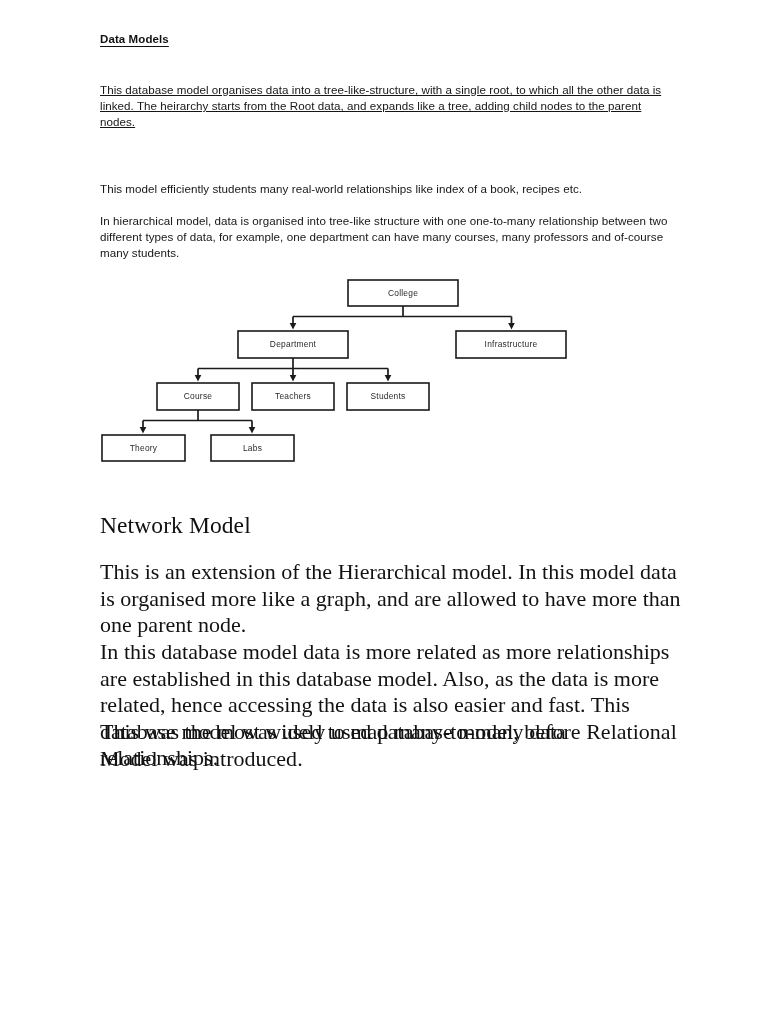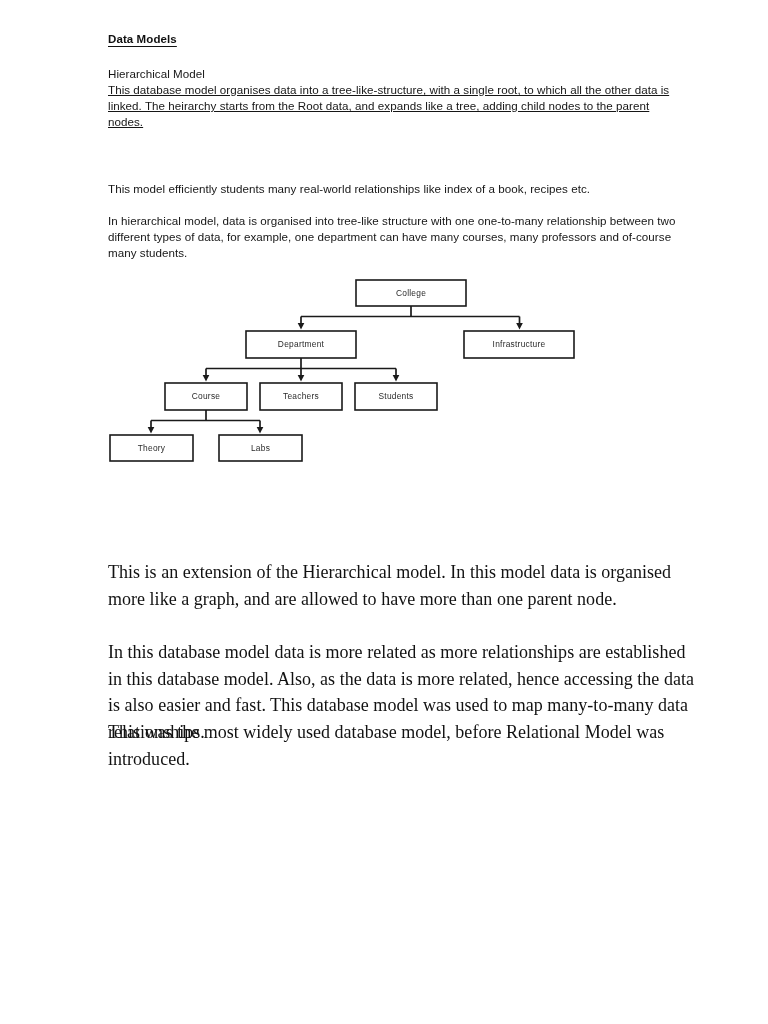--- a/index.html
+++ b/index.html
@@ -13,21 +13,21 @@
     height: 1024px;
     position: relative;
     overflow: hidden;
     font-family: "Liberation Sans", sans-serif;
     color: #000000;
     -webkit-font-smoothing: antialiased;
   }
 
   .page {
     position: absolute;
-    left: 16px;
+    left: 8px;
     top: 0;
     width: 744px;
     height: 1024px;
     background: #ffffff;
   }
 
   
   .doc-head {
     position: absolute;
     left: 92px;
@@ -94,37 +94,36 @@
     font-size: 23.5px;
     font-weight: normal;
     color: #101010;
     letter-spacing: .1px;
   }
   .serif-block {
     position: absolute;
     left: 92px;
     width: 588px;
     font-family: "Liberation Serif", serif;
-    font-size: 18px;
+    font-size: 22px;
     line-height: 26.6px;
     color: #121212;
     letter-spacing: .02px;
   }
   #p-net1 { top: 559px; }
   #p-net2 { top: 639px; }
   #p-net3 { top: 719px; }
 </style>
 </head>
 <body>
 
 <div class="page">
 
   <div class="doc-head">Data Models</div>
 
-  <div class="sans-block" id="p-subhead">Hierarchical Model</div>
 
   <div class="sans-block" id="p-intro">This database model organises data into a tree-like-structure, with a single root, to which all the other data is linked. The heirarchy starts from the Root data, and expands like a tree, adding child nodes to the parent nodes.</div>
 
 
   <div class="sans-block" id="p-realworld">This model efficiently students many real-world relationships like index of a book, recipes etc.</div>
 
   <div class="sans-block" id="p-hier">In hierarchical model, data is organised into tree-like structure with one one-to-many relationship between two different types of data, for example, one department can have many courses, many professors and of-course many students.</div>
 
   <div class="diagram">
     <svg width="500" height="200" viewBox="0 0 500 200">
@@ -193,20 +192,21 @@
       </g>
 
       <g>
         <rect class="node-box" x="118" y="163" width="83" height="26"></rect>
         <text class="node-label" x="159.5" y="176.5">Labs</text>
       </g>
 
     </svg>
   </div>
 
+  <div class="serif-head">Network Model</div>
 
   <div class="serif-block" id="p-net1">This is an extension of the Hierarchical model. In this model data is organised more like a graph, and are allowed to have more than one parent node.</div>
 
   <div class="serif-block" id="p-net2">In this database model data is more related as more relationships are established in this database model. Also, as the data is more related, hence accessing the data is also easier and fast. This database model was used to map many-to-many data relationships.</div>
 
   <div class="serif-block" id="p-net3">This was the most widely used database model, before Relational Model was introduced.</div>
 
 </div>
 
 </body></html>

